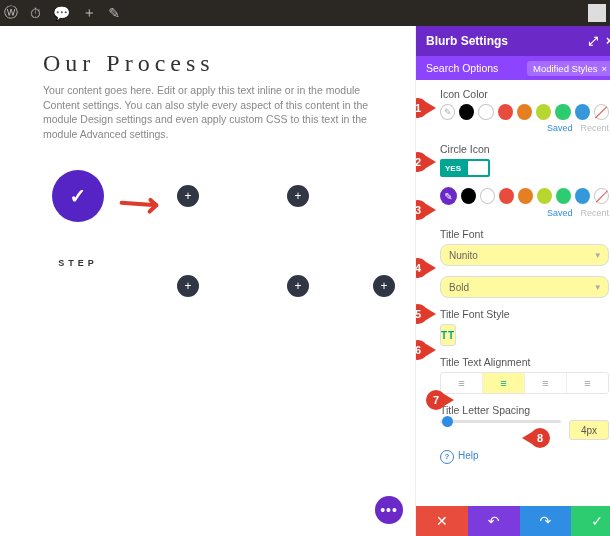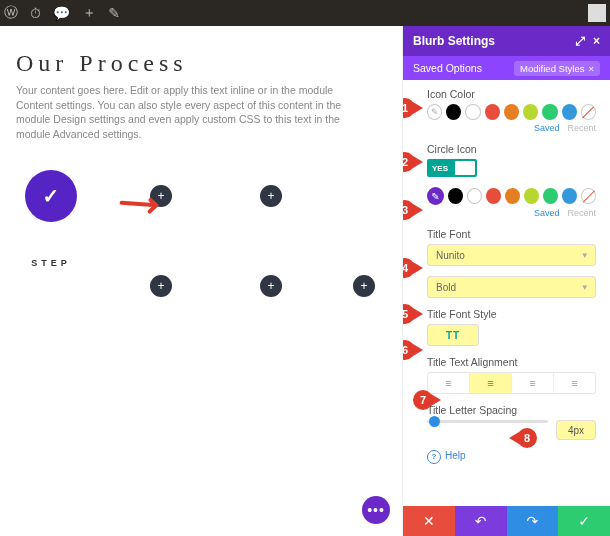--- a/index.html
+++ b/index.html
@@ -15,21 +15,21 @@
     font-family:Helvetica,Arial,sans-serif;
   }
   *{box-sizing:border-box}
   body{margin:0;background:#fff;width:610px;height:536px;overflow:hidden;font-size:12px;color:#555}
   
   .admbar{background:var(--dk);height:26px;display:flex;align-items:center;padding:0 4px;gap:12px;color:#bbb;position:relative}
   .admbar .icn{font-size:14px}
   .admbar .avatar{width:18px;height:18px;background:#ddd;margin-left:auto}
   
   .wrap{display:flex;height:510px}
-  .editor{flex:1;position:relative;padding:24px 20px 0 16px;background:#fff}
+  .editor{flex:1;position:relative;padding:24px 20px 0 43px;background:#fff}
   .panel{width:208px;border-left:1px solid #eee;display:flex;flex-direction:column;background:#fff}
   
   h1.title{margin:0 0 6px;font-weight:400;letter-spacing:5px;color:#333;font-size:24px;font-family:Georgia,serif}
   .desc{color:#888;font-size:10.5px;line-height:1.4;margin-bottom:14px;max-width:330px}
   .grid{display:grid;grid-template-columns:repeat(3,70px);grid-auto-rows:60px;gap:30px 40px;align-items:center;justify-items:center;padding:10px 0}
   .bigcircle{width:52px;height:52px;border-radius:50%;background:#5624c5;color:#fff;display:flex;align-items:center;justify-content:center;font-size:20px}
   .bigcircle::after{content:'✓';font-weight:700}
   .stepcell{display:flex;flex-direction:column;align-items:center;gap:6px}
   .caption{font-size:9px;letter-spacing:4px;color:#333;font-weight:700}
   .smcircle{width:22px;height:22px;border-radius:50%;background:#313644;color:#fff;display:flex;align-items:center;justify-content:center;font-size:12px}
@@ -51,24 +51,24 @@
   .sw.outline{border:1px solid #c8c8c8;background:#fff;display:flex;align-items:center;justify-content:center;font-size:9px;color:#aaa}
   .sw.diag{position:relative;background:#fff;border:1px solid #ccc}
   .sw.diag::after{content:'';position:absolute;width:120%;height:1px;background:#e74c3c;top:50%;left:-10%;transform:rotate(-45deg)}
   .savedrecent{display:flex;gap:8px;justify-content:flex-end;font-size:9px;margin-top:3px}
   .savedrecent span:first-child{color:#2f8de4}
   .savedrecent span:last-child{color:#bbb}
   .toggle{display:inline-flex;align-items:center;background:var(--teal);border-radius:2px;height:18px;width:50px}
   .toggle .txt{color:#fff;font-size:8px;font-weight:700;padding:0 5px}
   .toggle .knob{width:20px;height:14px;background:#fff;border-radius:1px;margin-left:auto;margin-right:2px}
   .picker{background:#6b29c7;border-radius:50%;width:18px;height:18px;display:flex;align-items:center;justify-content:center;color:#fff;font-size:10px}
-  .selbox{border:1px solid #ddd;border-radius:3px;height:22px;display:flex;align-items:center;padding:5px 8px;font-size:10px;color:#666;position:relative}
+  .selbox{border:1px solid #ddd;border-radius:8px;height:22px;display:flex;align-items:center;padding:5px 8px;font-size:10px;color:#666;position:relative}
   .selbox .caret{margin-left:auto;color:#aaa;font-size:9px}
   .selbox.hi{background:var(--hi)}
-  .ttbox{display:inline-flex;align-items:center;justify-content:center;width:52px;height:22px;border:1px solid #ddd;border-radius:3px;background:var(--hi);font-size:10px;color:var(--teal);letter-spacing:1px;font-weight:700}
+  .ttbox{display:inline-flex;align-items:center;justify-content:center;width:16px;height:22px;border:1px solid #ddd;border-radius:3px;background:var(--hi);font-size:10px;color:var(--teal);letter-spacing:1px;font-weight:700}
   .alignrow{display:flex;border:1px solid #e6e6e6;border-radius:3px;overflow:hidden;height:22px}
   .alignbtn{flex:1;display:flex;align-items:center;justify-content:center;font-size:11px;color:#999;border-right:1px solid #eee}
   .alignbtn.sel{background:var(--hi);color:var(--teal)}
   .alignbtn:last-child{border-right:none}
   .rangerow{display:flex;align-items:flex-start;gap:8px}
   .track{flex:1;height:3px;background:#e0e0e0;border-radius:2px;position:relative}
   .thumb{position:absolute;left:2px;top:-4px;width:11px;height:11px;border-radius:50%;background:#2f8de4}
   .valbox{border:1px solid #ddd;border-radius:3px;height:20px;width:40px;display:flex;align-items:center;justify-content:center;font-size:10px;background:var(--hi)}
   .help{text-align:left;font-size:10px;color:#3b86d8;margin:6px 0 4px}
   .help::before{content:'? ';font-weight:700;display:inline-block;width:12px;height:12px;border:1px solid #3b86d8;border-radius:50%;line-height:12px;margin-right:4px;font-size:8px;text-align:center}
@@ -129,21 +129,21 @@
 
   <div class="panel">
     <div class="phdr">
       <span>Blurb Settings</span>
       <span class="r">
         <span>⤢</span>
         <span>×</span>
       </span>
     </div>
     <div class="psub">
-      <span>Saved Options</span>
+      <span>Search Options</span>
       <span class="tag">
           <span>Modified Styles</span>
           <span>×</span>
         </span>
     </div>
 
     <div class="pcontent">
 
       <div class="sect">
         <div class="lbl">Icon Color</div>

